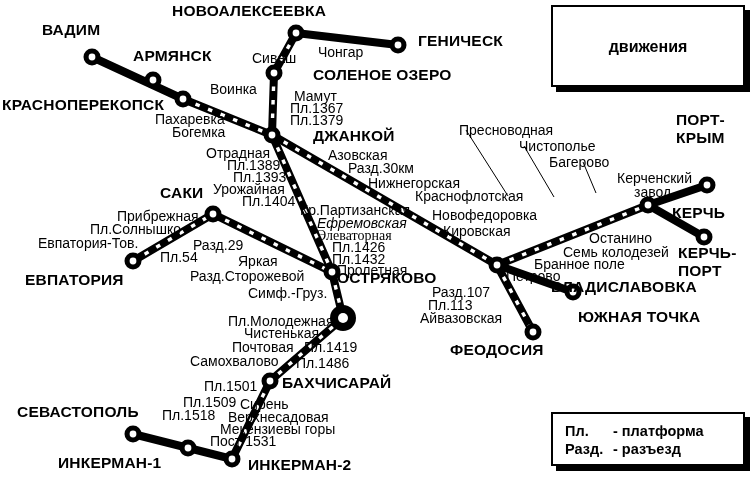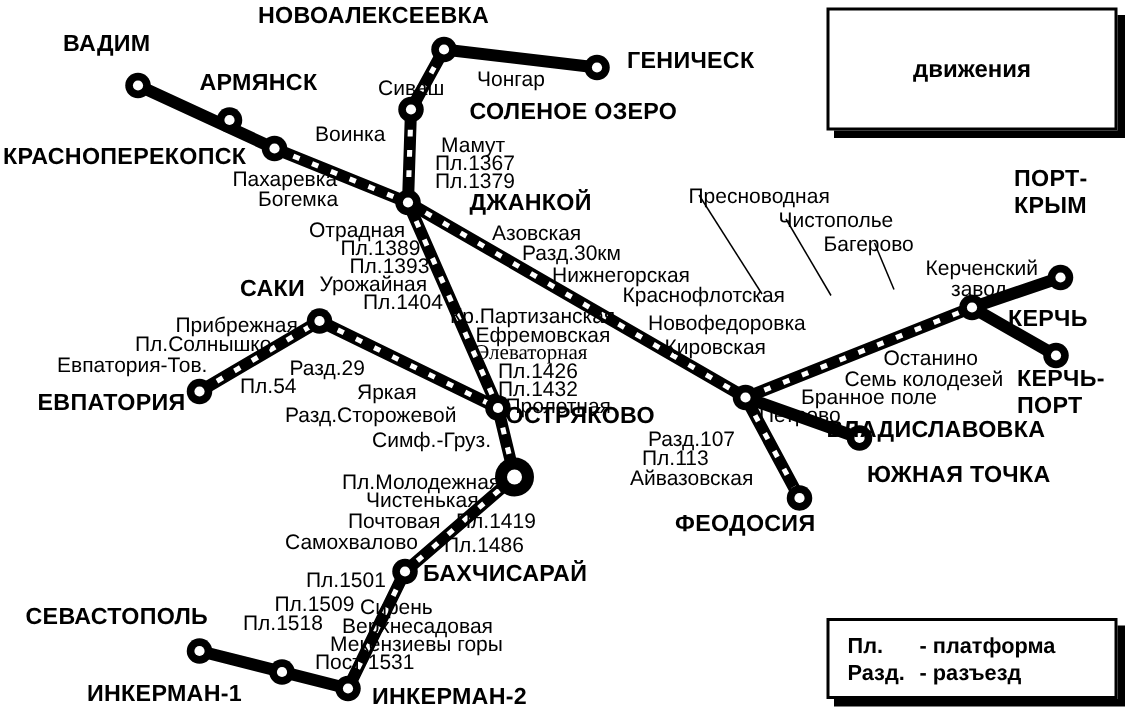--- a/index.html
+++ b/index.html
@@ -116,21 +116,21 @@
 
 <div id="labels">
     <div class="lbl major" style="left: 42px; top: 22px;">ВАДИМ</div>
     <div class="lbl major" style="left: 133px; top: 48px;">АРМЯНСК</div>
     <div class="lbl major" style="left: 2px; top: 97px;">КРАСНОПЕРЕКОПСК</div>
     <div class="lbl major" style="left: 172px; top: 3px;">НОВОАЛЕКСЕЕВКА</div>
     <div class="lbl major" style="left: 418px; top: 33px;">ГЕНИЧЕСК</div>
     <div class="lbl major" style="left: 313px; top: 67px;">СОЛЕНОЕ ОЗЕРО</div>
     <div class="lbl major" style="left: 313px; top: 128px;">ДЖАНКОЙ</div>
     <div class="lbl major" style="left: 160px; top: 185px;">САКИ</div>
-    <div class="lbl major" style="left: 25px; top: 261px;">ЕВПАТОРИЯ</div>
+    <div class="lbl major" style="left: 25px; top: 272px;">ЕВПАТОРИЯ</div>
     <div class="lbl major" style="left: 337px; top: 270px;">ОСТРЯКОВО</div>
     <div class="lbl major" style="left: 282px; top: 375px;">БАХЧИСАРАЙ</div>
     <div class="lbl major" style="left: 17px; top: 404px;">СЕВАСТОПОЛЬ</div>
     <div class="lbl major" style="left: 58px; top: 455px;">ИНКЕРМАН-1</div>
     <div class="lbl major" style="left: 248px; top: 457px;">ИНКЕРМАН-2</div>
     <div class="lbl major" style="left: 551px; top: 279px;">ВЛАДИСЛАВОВКА</div>
     <div class="lbl major" style="left: 578px; top: 309px;">ЮЖНАЯ ТОЧКА</div>
     <div class="lbl major" style="left: 450px; top: 342px;">ФЕОДОСИЯ</div>
     <div class="lbl major" style="left: 672px; top: 205px;">КЕРЧЬ</div>
     <div class="lbl major" style="left: 676px; top: 112px;">ПОРТ-</div>
@@ -150,21 +150,21 @@
     <div class="lbl minor" style="left: 233px; top: 170px;">Пл.1393</div>
     <div class="lbl minor" style="left: 213px; top: 182px;">Урожайная</div>
     <div class="lbl minor" style="left: 242px; top: 194px;">Пл.1404</div>
     <div class="lbl minor" style="left: 328px; top: 148px;">Азовская</div>
     <div class="lbl minor" style="left: 348px; top: 161px;">Разд.30км</div>
     <div class="lbl minor" style="left: 368px; top: 176px;">Нижнегорская</div>
     <div class="lbl minor" style="left: 396px; top: 189px; margin-left: 19px;">Краснофлотская</div>
     <div class="lbl minor" style="left: 432px; top: 208px;">Новофедоровка</div>
     <div class="lbl minor" style="left: 443px; top: 224px;">Кировская</div>
     <div class="lbl minor" style="left: 300px; top: 203px;">Кр.Партизанская</div>
-    <div class="lbl minor" style="left: 317px; top: 216px;">Ефремовская</div>
+    <div class="lbl minor" style="left: 317px; top: 216px; font-style: italic;">Ефремовская</div>
     <div class="lbl minor" style="left: 317px; top: 229px; font-family: Liberation Serif, serif;">Элеваторная</div>
     <div class="lbl minor" style="left: 332px; top: 240px;">Пл.1426</div>
     <div class="lbl minor" style="left: 332px; top: 252px;">Пл.1432</div>
     <div class="lbl minor" style="left: 337px; top: 263px;">Пролетная</div>
     <div class="lbl minor" style="left: 117px; top: 209px;">Прибрежная</div>
     <div class="lbl minor" style="left: 90px; top: 222px;">Пл.Солнышко</div>
     <div class="lbl minor" style="left: 38px; top: 236px;">Евпатория-Тов.</div>
     <div class="lbl minor" style="left: 160px; top: 250px;">Пл.54</div>
     <div class="lbl minor" style="left: 193px; top: 238px;">Разд.29</div>
     <div class="lbl minor" style="left: 238px; top: 254px;">Яркая</div>

